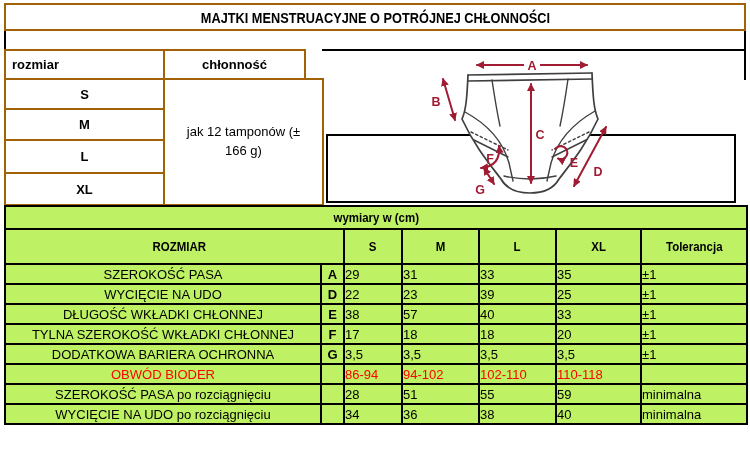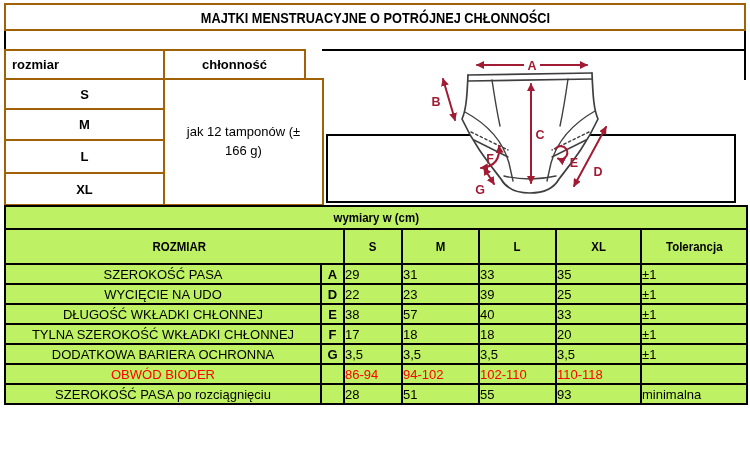--- a/index.html
+++ b/index.html
@@ -200,18 +200,27 @@
         <td class="c-val">102-110</td>
         <td class="c-val">110-118</td>
         <td class="c-tol"></td>
       </tr>
       <tr class="d-row">
         <td class="c-label">SZEROKOŚĆ PASA po rozciągnięciu</td>
         <td class="c-letter"></td>
         <td class="c-val">28</td>
         <td class="c-val">51</td>
         <td class="c-val">55</td>
-        <td class="c-val">93</td>
+        <td class="c-val">59</td>
+        <td class="c-tol">minimalna</td>
+      </tr>
+      <tr class="d-row">
+        <td class="c-label">WYCIĘCIE NA UDO po rozciągnięciu</td>
+        <td class="c-letter"></td>
+        <td class="c-val">34</td>
+        <td class="c-val">36</td>
+        <td class="c-val">38</td>
+        <td class="c-val">40</td>
         <td class="c-tol">minimalna</td>
       </tr>
     </tbody>
   </table>
 </div>
 
 </body></html>

